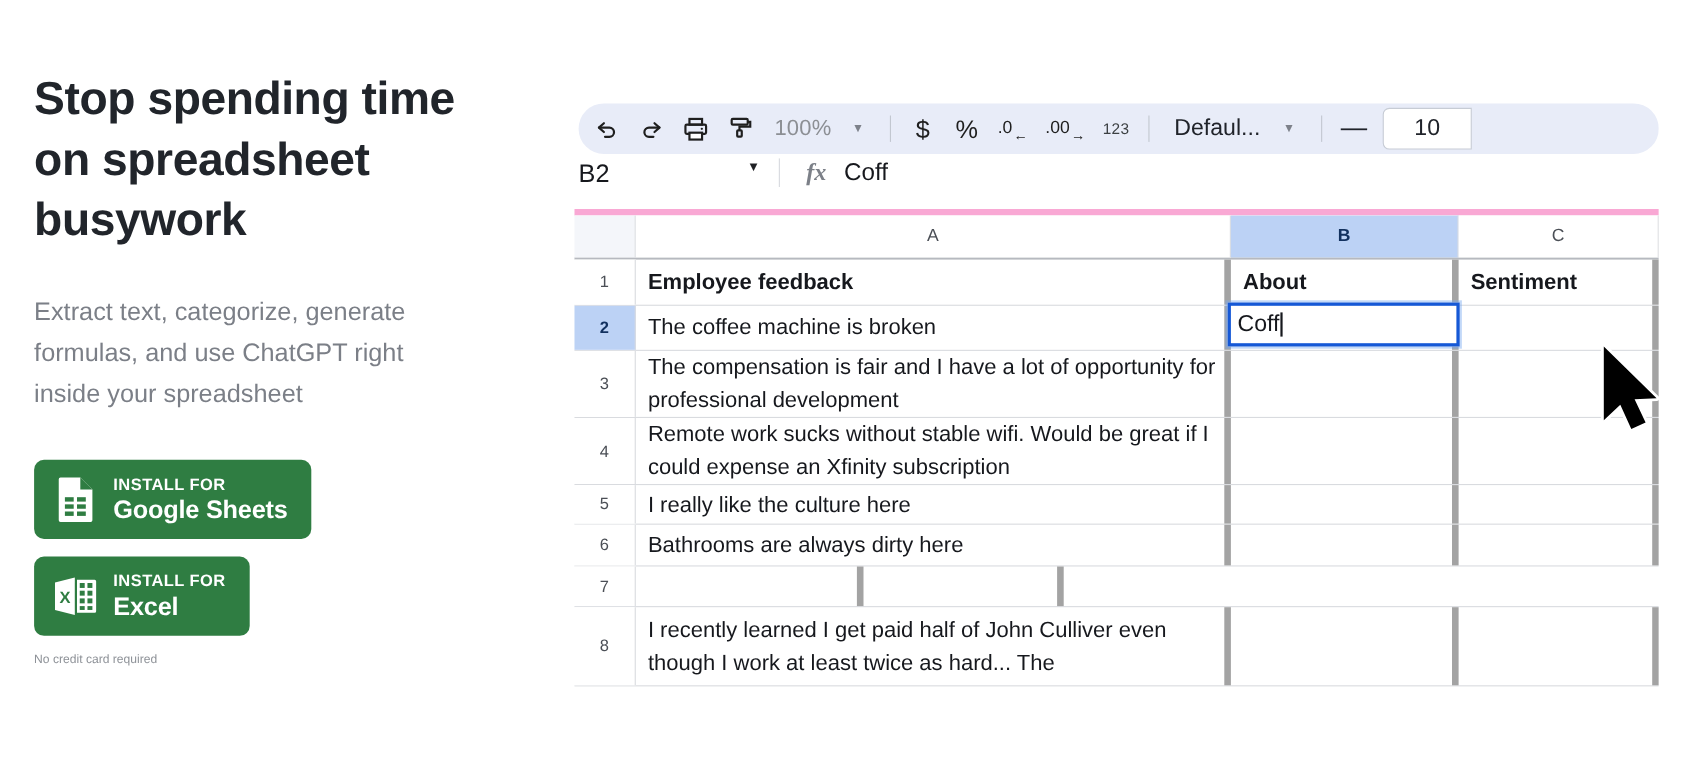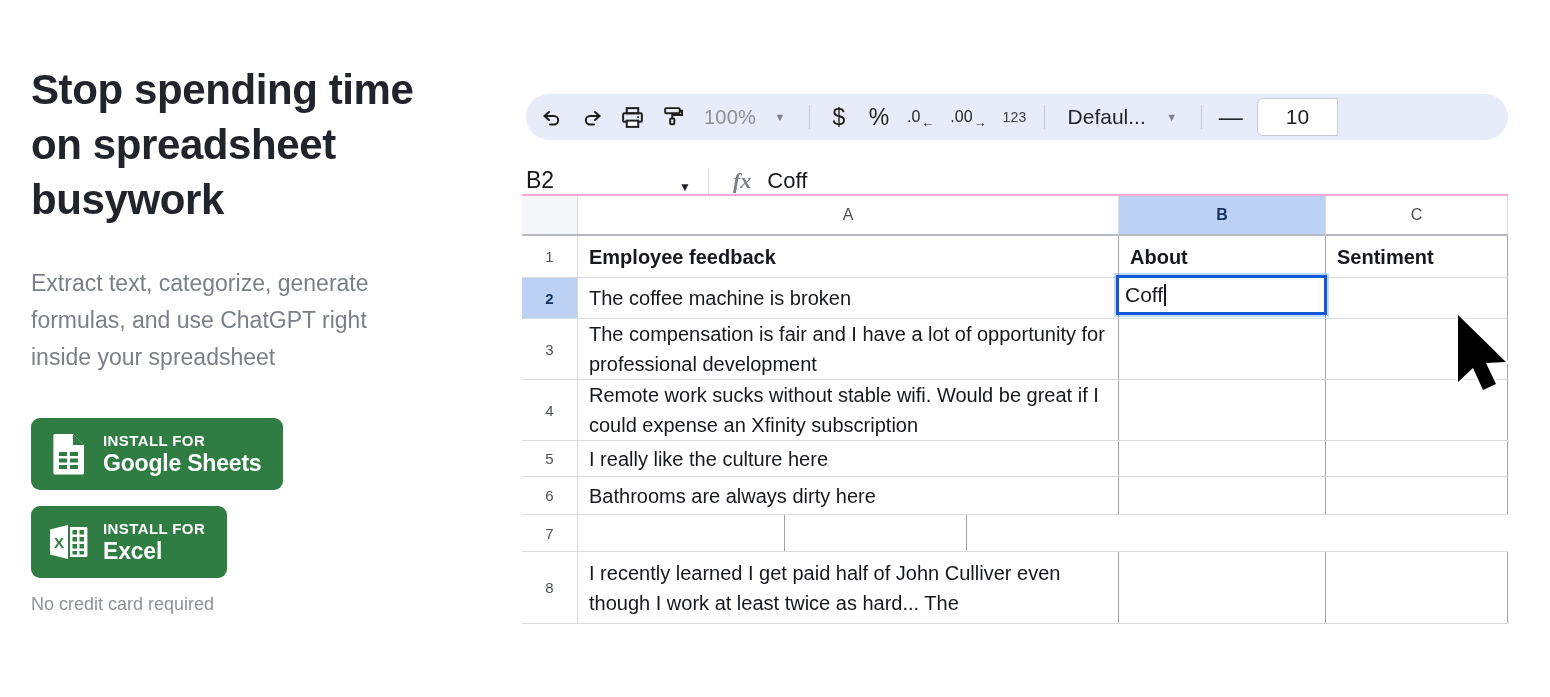--- a/index.html
+++ b/index.html
@@ -25,21 +25,21 @@
   .install-btn {
     display: flex; align-items: center; gap: 14px;
     background: #2f7d42; border-radius: 9px; color: #fff;
     height: 72px; padding: 0 22px 0 18px; width: max-content;
     margin-bottom: 16px; cursor: pointer; border: none; text-align: left;
   }
   .install-btn .icon-wrap { width: 40px; height: 44px; display: flex; align-items: center; justify-content: center; }
   .install-btn .btn-text { display: flex; flex-direction: column; justify-content: center; }
   .btn-kicker { font-size: 15px; font-weight: 700; letter-spacing: 0.4px; line-height: 19px; }
   .btn-main { font-size: 23px; font-weight: 700; line-height: 27px; letter-spacing: -0.2px; }
-  .fineprint { margin-top: 8px; font-size: 18px; color: #8e9298; }
+  .fineprint { margin-top: 8px; font-size: 11px; color: #8e9298; }
   
   .sheet-clip { position: absolute; left: 522px; top: 84px; width: 1028px; height: 613px; overflow: hidden; }
   .sheet-inner { position: absolute; left: 0; top: 0; width: 986px; height: 565px;
     background:#fff; border-radius: 14px; overflow: hidden; }
 
   
   .toolbar { height: 60px; background:#fff; display:flex; align-items:center; padding: 6px 0 0 0; }
   .toolbar-pill {
     margin-left: 4px; height: 46px; border-radius: 24px; background: #e8ecf8;
     display: flex; align-items: center; gap: 0px; padding: 0 6px; flex: 1;
@@ -58,21 +58,21 @@
   .tb-minus { font-size: 24px; color:#20232a; }
   .fontsize-box {
     margin-left: 6px; height: 38px; min-width: 54px; border:1px solid #c7ccd5;
     border-radius: 6px 0 0 6px; background:#fff; display:flex; align-items:center;
     justify-content:center; font-size: 21px; color:#20232a; padding: 0 28px;
   }
   .decimal-ico { position: relative; display:flex; align-items:flex-end; font-size:16px; font-weight:500; }
   .decimal-ico .arr { font-size: 13px; margin-left:1px; position:relative; top:4px; }
 
   
-  .formula-bar { height: 52px; display:flex; align-items:flex-end; border-bottom: 2px solid #f9a8d4; background:#fff; }
+  .formula-bar { height: 52px; display:flex; align-items:flex-start; border-bottom: 6px solid #f9a8d4; background:#fff; }
   .namebox { width: 140px; padding-left: 4px; font-size: 23px; color: #16181d; }
   .namebox-caret { width: 46px; text-align:center; font-size: 12px; color: #1f2024; }
   .fb-sep { width: 1px; height: 26px; background:#d6d9de; }
   .fx { padding: 0 0 0 24px; font-size: 22px; font-style: italic; font-weight:600; color:#7c8088; font-family:"Liberation Serif", serif;}
   .fb-value { padding-left: 16px; font-size: 22px; color:#16181d; }
 
   
   .grid { position: relative; background: #fff; }
   .grid-row { display: flex; border-bottom: 1px solid #d9dbdf; }
   .colhead-row { display:flex; border-bottom: 2px solid #b6b9bf; }
@@ -83,21 +83,21 @@
   }
   .colhead.sel { background:#bcd2f5; color:#12315f; font-weight:700; }
   .col-a { width: 541px; } .col-b { width: 207px; } .col-c { width: 182px; }
   .rowhead {
     width: 56px; display:flex; align-items:center; justify-content:center;
     font-size: 15px; color:#4b4f56; border-right: 1px solid #d9dbdf; background:#fff; flex: none;
   }
   .rowhead.sel { background:#bcd2f5; color:#12315f; font-weight:700; }
   .cell {
     display:flex; align-items:center; padding: 0 0 0 11px;
-    border-right: 1px solid #a3a3a3; font-size: 20px; color:#16181d; line-height:30px;
+    border-right: 6px solid #a3a3a3; font-size: 20px; color:#16181d; line-height:30px;
   }
   .cell.bold { font-weight:700; }
   .cell.wrap { align-items:center; }
   .cell-a { width: 541px; flex:none; } .cell-b { width: 207px; flex:none; } .cell-c { width: 182px; flex:none; }
 
   .r1 { height: 42px; } .r2 { height: 41px; } .r3 { height: 61px; }
   .r4 { height: 61px; } .r5 { height: 36px; } .r6 { height: 38px; }
   .r7 { height: 37px; } .r8 { height: 72px; }
 
   

